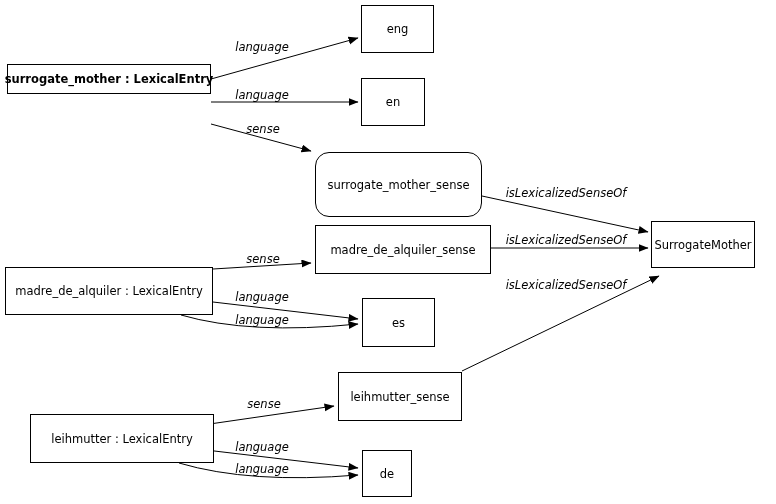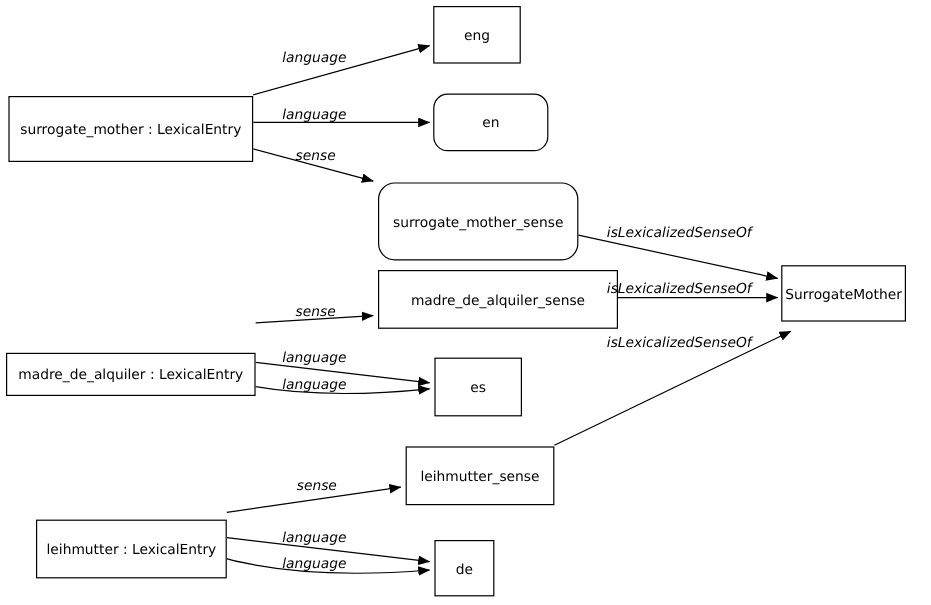--- a/index.html
+++ b/index.html
@@ -65,39 +65,39 @@
     <path d="M213,269 L311,263" marker-end="url(#ah)"></path>
     <path d="M213,302 L358,319" marker-end="url(#ah)"></path>
     <path d="M181,315 Q250,335 358,324" marker-end="url(#ah)"></path>
     <path d="M483,248 L648,248" marker-end="url(#ah)"></path>
     <path d="M189,427 L334,406" marker-end="url(#ah)"></path>
     <path d="M189,448 L358,468" marker-end="url(#ah)"></path>
     <path d="M179,463 Q250,484 358,475" marker-end="url(#ah)"></path>
     <path d="M462,371 L659,276" marker-end="url(#ah)"></path>
   </svg>
 
-  <div class="node" style="left:7px;   top:80px;  width:204px; height:55px;">surrogate_mother : LexicalEntry</div>
+  <div class="node" style="left:7px;   top:64px;  width:204px; height:30px;font-weight:bold;">surrogate_mother : LexicalEntry</div>
 
   <div class="node" style="left:361px; top:5px;   width:73px;  height:48px;">eng</div>
 
-  <div class="node" style="left:361px; top:78px;  width:96px;  height:48px;border-radius:12px;">en</div>
+  <div class="node" style="left:361px; top:78px;  width:64px;  height:48px;">en</div>
 
   <div class="node" style="left:315px; top:152px; width:167px; height:65px;border-radius:14px;">surrogate_mother_sense</div>
 
-  <div class="node" style="left:315px; top:225px; width:200px; height:49px;">madre_de_alquiler_sense</div>
+  <div class="node" style="left:315px; top:225px; width:176px; height:49px;">madre_de_alquiler_sense</div>
 
   <div class="node" style="left:651px; top:221px; width:104px; height:47px;">SurrogateMother</div>
 
-  <div class="node" style="left:5px;   top:267px; width:208px; height:36px;margin-top:27px;">madre_de_alquiler : LexicalEntry</div>
+  <div class="node" style="left:5px;   top:267px; width:208px; height:48px;">madre_de_alquiler : LexicalEntry</div>
 
   <div class="node" style="left:362px; top:298px; width:73px;  height:49px;">es</div>
 
   <div class="node" style="left:338px; top:372px; width:124px; height:49px;">leihmutter_sense</div>
 
-  <div class="node" style="left:30px;  top:433px; width:159px; height:49px;">leihmutter : LexicalEntry</div>
+  <div class="node" style="left:30px;  top:414px; width:184px; height:49px;">leihmutter : LexicalEntry</div>
 
   <div class="node" style="left:362px; top:450px; width:50px;  height:47px;">de</div>
 
   <div class="elabel" style="left:262px; top:48px;">language</div>
 
   <div class="elabel" style="left:262px; top:96px;">language</div>
 
   <div class="elabel" style="left:263px; top:130px;">sense</div>
 
   <div class="elabel" style="left:566px; top:194px;">isLexicalizedSenseOf</div>

